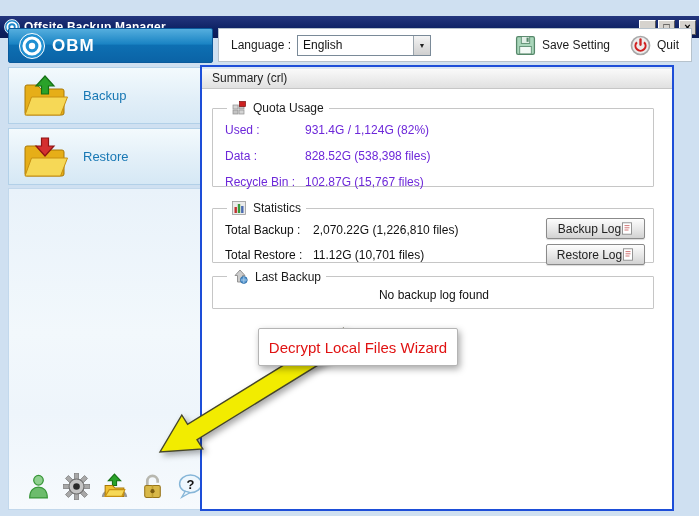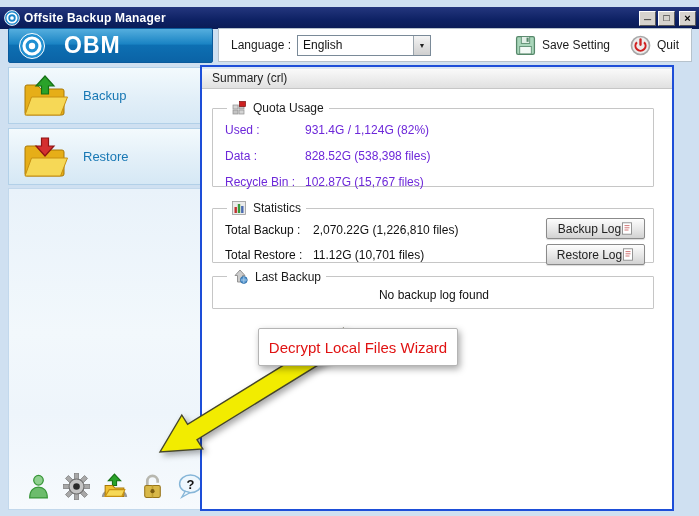--- a/index.html
+++ b/index.html
@@ -5,21 +5,21 @@
   * { margin:0; padding:0; box-sizing:border-box; }
   html,body { background:#e8e8e8; }
   body { font-family:"Liberation Sans", sans-serif; }
   .window {
     position:relative; width:699px; height:516px;
     background:#cfe0f1; overflow:hidden;
     outline:1px solid #6a7ea0;
   }
   
   .titlebar {
-    position:absolute; left:0; top:7px; width:699px; height:22px;
+    position:absolute; left:0; top:16px; width:699px; height:22px;
     background:linear-gradient(to bottom,#24367e 0%,#0d2163 60%,#0a1b55 100%);
     display:flex; align-items:center; padding:0 3px 0 4px; color:#fff;justify-content:flex-end;
   }
   .titlebar .app-ico { width:16px; height:16px; margin-right:4px; flex:none; }
   .titlebar .t-text { font-size:12px; font-weight:bold; letter-spacing:.2px; }
   .win-controls { margin-left:auto; display:flex; gap:2px; }
   .win-btn {
     width:17px; height:15px; background:#d6d3ce;
     border:1px solid; border-color:#ffffff #5a5a5a #5a5a5a #ffffff;
     font-size:10px; line-height:12px; text-align:center; color:#000;
@@ -29,21 +29,21 @@
   .win-btn.min span { position:relative; top:2px; }
   .win-btn.cls { margin-left:2px; font-size:11px; }
   
   .obm-banner {
     position:absolute; left:8px; top:28px; width:205px; height:35px;
     background:linear-gradient(to bottom,#55aede 0%,#1a84c4 45%,#0d6fb2 50%,#0b63a6 100%);
     border:1px solid #0a5a9c; border-radius:2px;
     display:flex; align-items:center; padding-left:10px; gap:7px;
   }
   .obm-banner .logo { width:26px; height:26px; }
-  .obm-banner .logo-text { color:#fff; font-size:23px; font-weight:bold; letter-spacing:1px;margin-left:12px; }
+  .obm-banner .logo-text { color:#fff; font-size:17px; font-weight:bold; letter-spacing:1px; }
   .side-item {
     position:absolute; left:8px; width:242px; height:57px;
     background:linear-gradient(to bottom,#f3fafd 0%,#e2eff8 55%,#d6e8f5 100%);
     border:1px solid #b2d0e8; display:flex; align-items:center; gap:14px;
     padding-left:12px; cursor:pointer;
   }
   .side-item .f-ico { width:48px; height:44px; flex:none; }
   .side-item .s-label { color:#1878b4; font-size:13px; }
   .side-panel {
     position:absolute; left:8px; top:188px; width:205px; height:322px;

